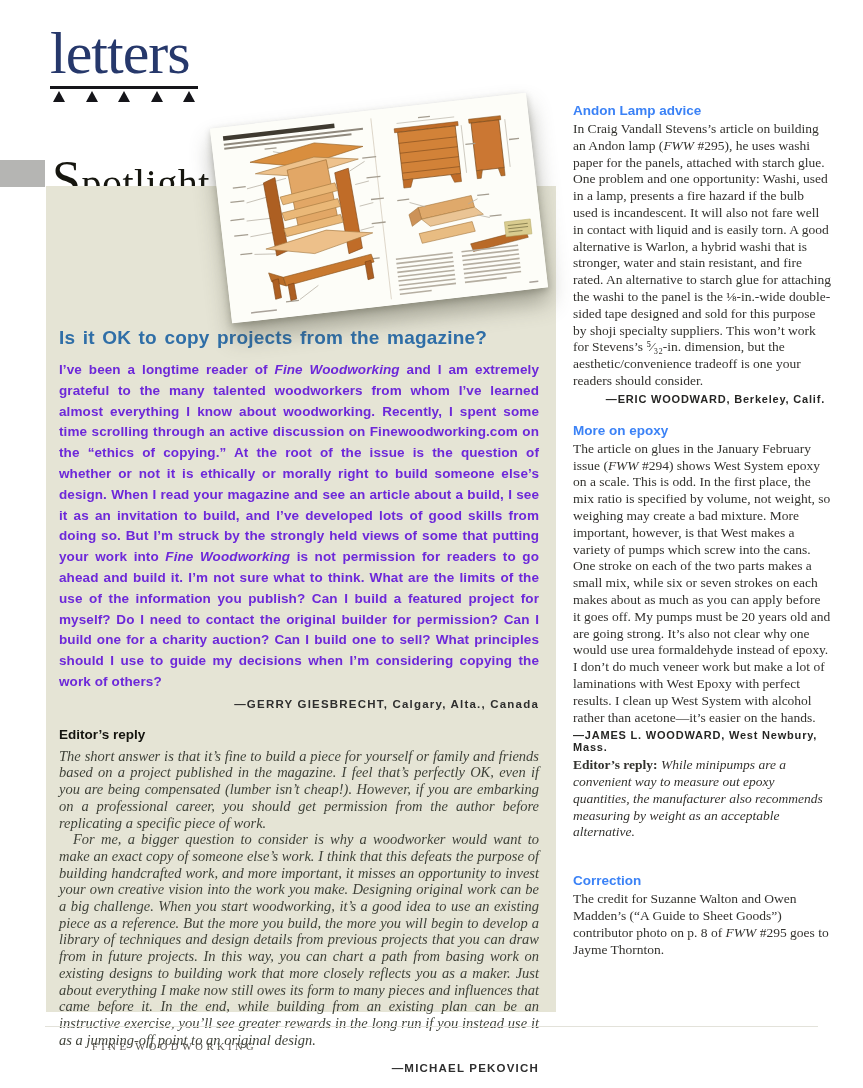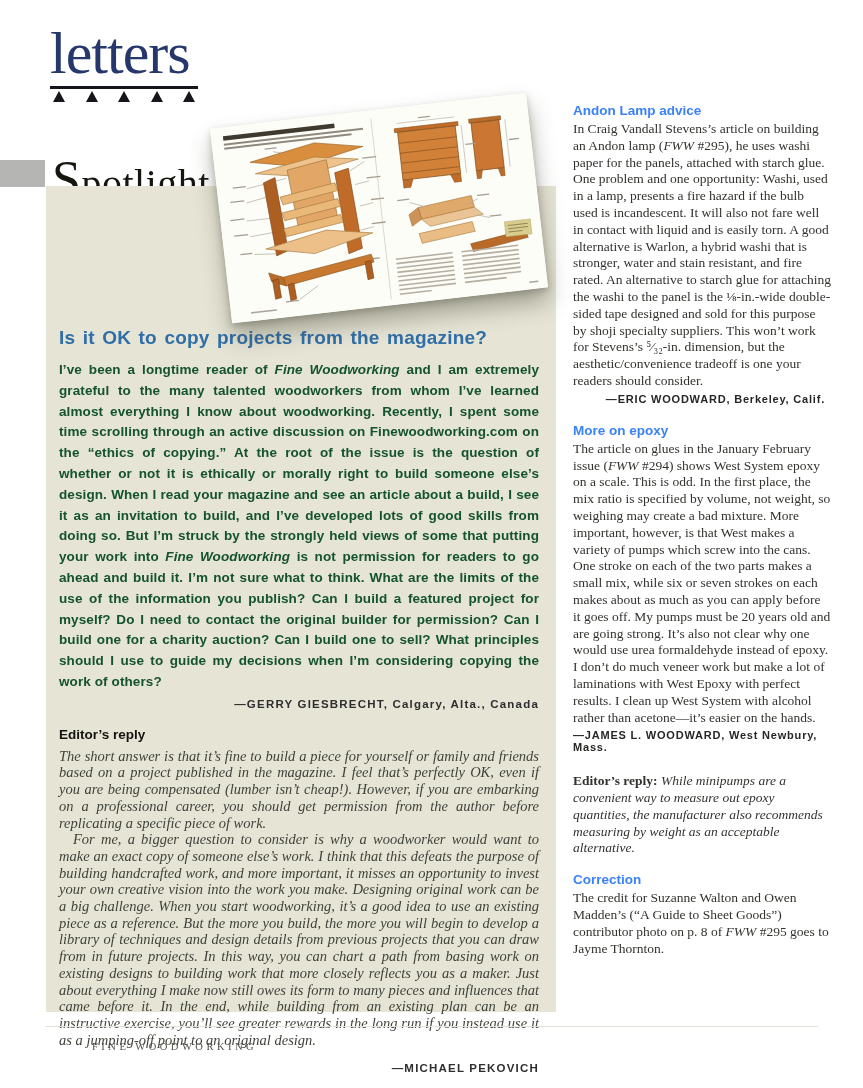--- a/index.html
+++ b/index.html
@@ -19,21 +19,21 @@
   .gray-tab{position:absolute;left:0;top:160px;width:45px;height:27px;background:#b5b5b3;}
   .spotlight{position:absolute;left:52px;top:150px;font-family:"Liberation Serif",serif;
        font-size:40px;color:#16160f;letter-spacing:.5px;}
   .spotlight::first-letter{font-size:52px;}
 
   
   .panel{position:absolute;left:46px;top:186px;width:510px;height:826px;background:#e5e4d5;}
   .article{padding:141px 17px 0 13px;}
   .article h1{margin:0 0 11px 0;font-size:19px;font-weight:bold;color:#2f6ea7;
        letter-spacing:.2px;word-spacing:2px;}
-  .letter-body{margin:0;font-size:13.5px;font-weight:bold;line-height:20.8px;color:#14532d;
+  .letter-body{margin:0;font-size:13.5px;font-weight:bold;line-height:20.8px;color:#6d28d9;
        text-align:justify;letter-spacing:.1px;}
   .attr{font-size:11.5px;font-weight:bold;letter-spacing:1.2px;color:#2e2e2e;}
   .attr.right{text-align:right;}
   .letter-attr{margin-top:5px;}
   .ed-label{margin-top:17px;font-size:13.5px;font-weight:bold;color:#14140f;}
   .reply{margin:6px 0 0 0;font-family:"Liberation Serif",serif;font-style:italic;
        font-size:14.5px;line-height:16.7px;color:#3f4239;text-align:justify;}
   .reply.p2{margin-top:0;text-indent:14px;}
   .reply-attr{margin-top:14px;}
 
@@ -44,21 +44,21 @@
 
   
   .rcol{position:absolute;left:573px;top:103px;width:258px;}
   .rcol h2{margin:0 0 3px 0;font-size:13.5px;font-weight:bold;color:#3b82f6;
        font-family:"Liberation Sans",sans-serif;}
   .rcol .body{margin:0;font-family:"Liberation Serif",serif;font-size:13.5px;
        line-height:16.8px;color:#33322e;}
   .rcol .attr{margin-top:3px;font-size:11px;letter-spacing:.8px;color:#262624;}
   .rcol .attr.right{padding-right:6px;}
   .rcol .sec{margin-top:18px;}
-  .rcol .edreply{margin-top:20px;font-family:"Liberation Serif",serif;font-size:13.5px;
+  .rcol .edreply{margin-top:4px;font-family:"Liberation Serif",serif;font-size:13.5px;
        line-height:16.8px;color:#33322e;}
   .rcol .edreply .lbl{font-weight:bold;font-style:normal;}
   .rcol .edreply .txt{font-style:italic;}
 
   
   .foot-rule{position:absolute;left:45px;top:1026px;width:773px;height:1px;background:#e3e2da;}
   .folio{position:absolute;left:49px;top:1088px;font-family:"Liberation Serif",serif;
        font-size:15px;color:#2f2f2c;}
   .mag{position:absolute;left:92px;top:1041px;font-family:"Liberation Serif",serif;
        font-size:10.5px;letter-spacing:3.5px;color:#55514b;}
@@ -237,21 +237,21 @@
     </div>
 
     <div class="sec">
       <h2>More on epoxy</h2>
       <p class="body"><span>The article on glues in the January February issue (</span><i>FWW</i><span> #294) shows West System epoxy on a scale. This is odd. In the first place, the mix ratio is specified by volume, not weight, so weighing may create a bad mixture. More important, however, is that West makes a variety of pumps which screw into the cans. One stroke on each of the two parts makes a small mix, while six or seven strokes on each makes about as much as you can apply before it goes off. My pumps must be 20 years old and are going strong. It’s also not clear why one would use urea formaldehyde instead of epoxy. I don’t do much veneer work but make a lot of laminations with West Epoxy with perfect results. I clean up West System with alcohol rather than acetone—it’s easier on the hands.</span></p>
       <div class="attr">—JAMES L. WOODWARD, West Newbury, Mass.</div>
     </div>
 
     <p class="edreply"><span class="lbl">Editor’s reply:</span><span class="txt"> While minipumps are a convenient way to measure out epoxy quantities, the manufacturer also recommends measuring by weight as an acceptable alternative.</span></p>
 
-    <div class="sec" style="margin-top:15px;">
+    <div class="sec" style="margin-top:32px;">
       <h2>Correction</h2>
       <p class="body"><span>The credit for Suzanne Walton and Owen Madden’s (“A Guide to Sheet Goods”) contributor photo on p. 8 of </span><i>FWW</i><span> #295 goes to Jayme Thornton.</span></p>
     </div>
 
   </div>
 
   <div class="foot-rule"></div>
   <div class="folio">10</div>
   <div class="mag">FINE WOODWORKING</div>
 

